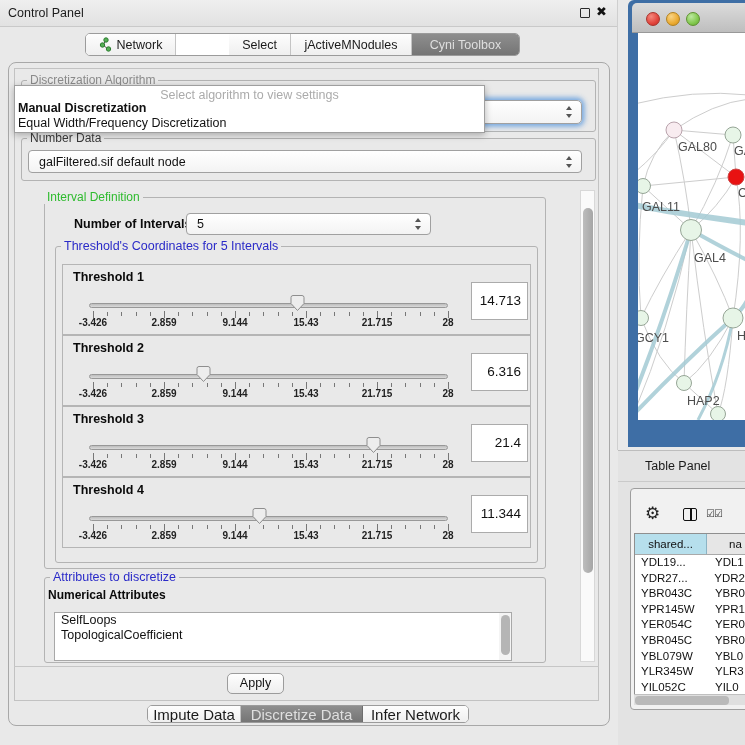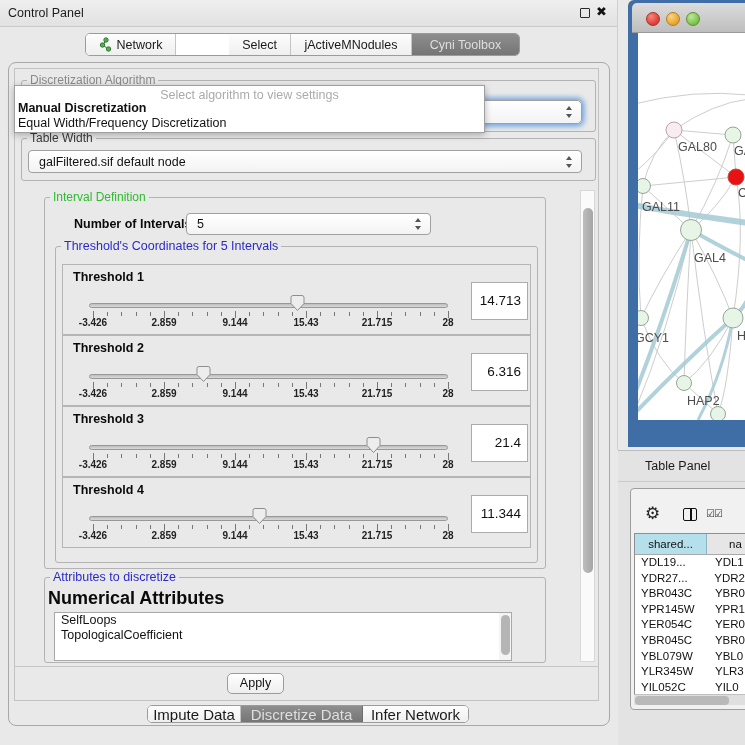--- a/index.html
+++ b/index.html
@@ -131,31 +131,31 @@
     <span class="stepper"></span>
   </div>
 
 <div id="algo-popup" class="abs">
   <div class="hdr">Select algorithm to view settings</div>
   <div class="item bold">Manual Discretization</div>
   <div class="item">Equal Width/Frequency Discretization</div>
 </div>
 
 <div class="group" style="left:21px; top:138px; width:575px; height:43px;"></div>
-<span class="group-label" style="left:27px; top:131px; color:#3A3A3A;">Table Width</span>
+<span class="group-label" style="left:27px; top:131px; color:#3A3A3A;">Number Data</span>
 <div class="abs combo" style="left:28px; top:150px; width:554px; height:23px;">
   <span>galFiltered.sif default node</span>
   <span class="stepper"></span>
 </div>
 
 <div class="vtrack" style="left:580px; top:190px; width:15px; height:472px;"></div>
 <div class="vthumb" style="left:583px; top:208px; width:10px; height:365px;"></div>
 
 <div class="group" style="left:44px; top:197px; width:502px; height:372px;"></div>
-<span class="group-label" style="left:50px; top:190px; color:#2EBB2E;">Interval Definition</span>
+<span class="group-label" style="left:44px; top:190px; color:#2EBB2E;">Interval Definition</span>
 
 <span class="abs" style="left:74px; top:217px; font-size:12.5px; font-weight:bold; color:#0A0A0A;">Number of Intervals</span>
 <div class="abs combo" style="left:186px; top:213px; width:245px; height:22px;">
   <span>5</span>
   <span class="stepper"></span>
 </div>
 
 <div class="group" style="left:55px; top:246px; width:483px; height:317px;"></div>
 <span class="group-label" style="left:61px; top:239px; color:#2A2AC8; font-size:12.5px;">Threshold's Coordinates for 5 Intervals</span>
 
@@ -317,21 +317,21 @@
       <div class="ticklabel" style="left:360px;">28</div>
       <div class="thumb" style="left:188.3px;"><svg width="17" height="18">
           <path d="M2 3.5 Q2 1.5 4 1.5 L13 1.5 Q15 1.5 15 3.5 L15 9.5 L8.5 16.5 L2 9.5 Z" fill="#EDEDED" stroke="#8E8E8E"></path>
         </svg></div>
       <div class="vbox">11.344</div>
     </div>
   </div>
 
 <div class="group" style="left:44px; top:577px; width:502px; height:86px;"></div>
 <span class="group-label" style="left:50px; top:570px; color:#2A2AC8; font-size:12.5px;">Attributes to discretize</span>
-<span class="abs" style="left:48px; top:588px; font-size:18px; font-weight:bold; color:#0A0A0A;">Numerical Attributes</span>
+<span class="abs" style="left:48px; top:588px; font-size:12px; font-weight:bold; color:#0A0A0A;">Numerical Attributes</span>
 <div id="attr-list" class="abs">
     <div class="row">SelfLoops</div>
     <div class="row">TopologicalCoefficient</div>
   </div>
 <div class="vtrack" style="left:499px; top:613px; width:12px; height:47px; border:none; background:#F4F4F4;"></div>
 <div class="vthumb" style="left:500.5px; top:615px; width:9px; height:40px; background:#B5B5B5;"></div>
 
 <div class="abs" style="left:14px; top:666px; width:585px; height:1px; background:#C6C6C6;"></div>
 <div id="apply-btn" class="abs">Apply</div>
 

